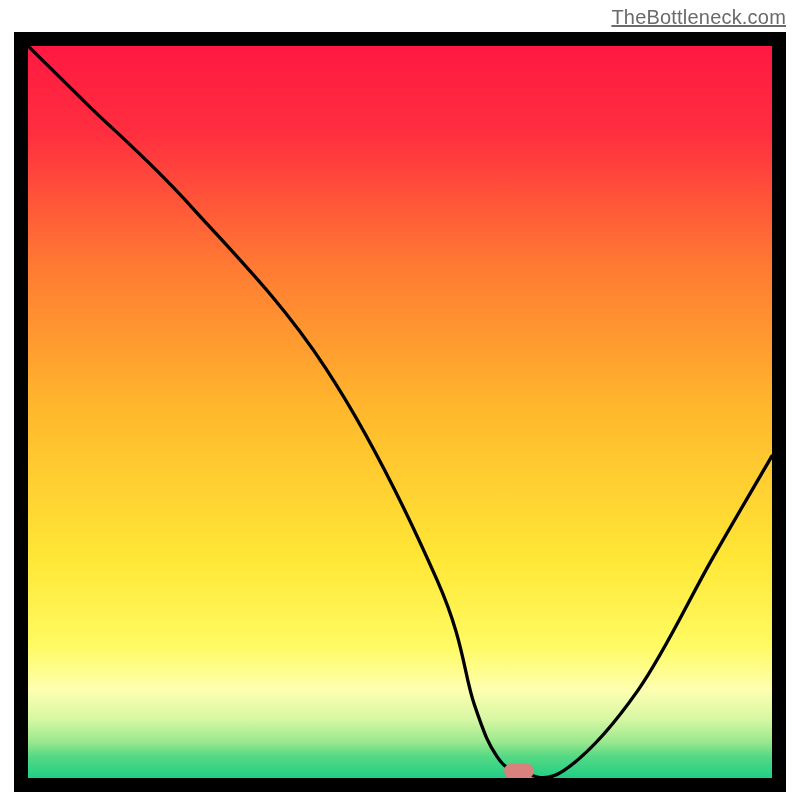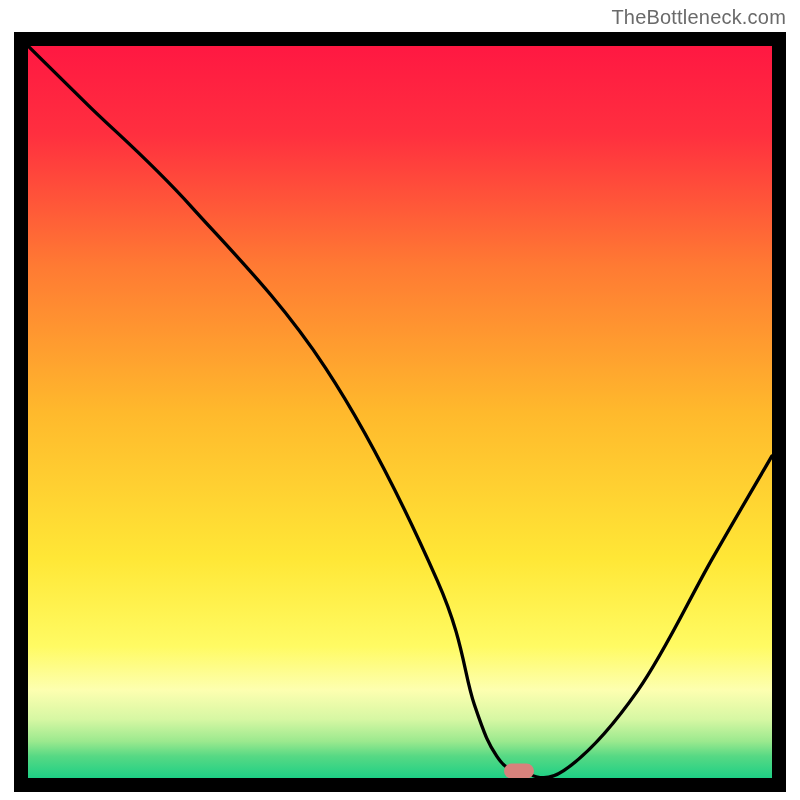--- a/index.html
+++ b/index.html
@@ -12,20 +12,21 @@
     overflow: hidden;
   }
   .attribution {
     position: absolute;
     top: 6px;
     right: 14px;
     font-size: 20px;
     font-weight: 500;
     color: #6a6a6a;
     letter-spacing: 0.2px;
+    text-decoration: underline;
   }
   .chart-frame {
     position: absolute;
     top: 32px;
     left: 14px;
     width: 772px;
     height: 760px;
     box-sizing: border-box;
     border: 14px solid #000000;
     overflow: hidden;

